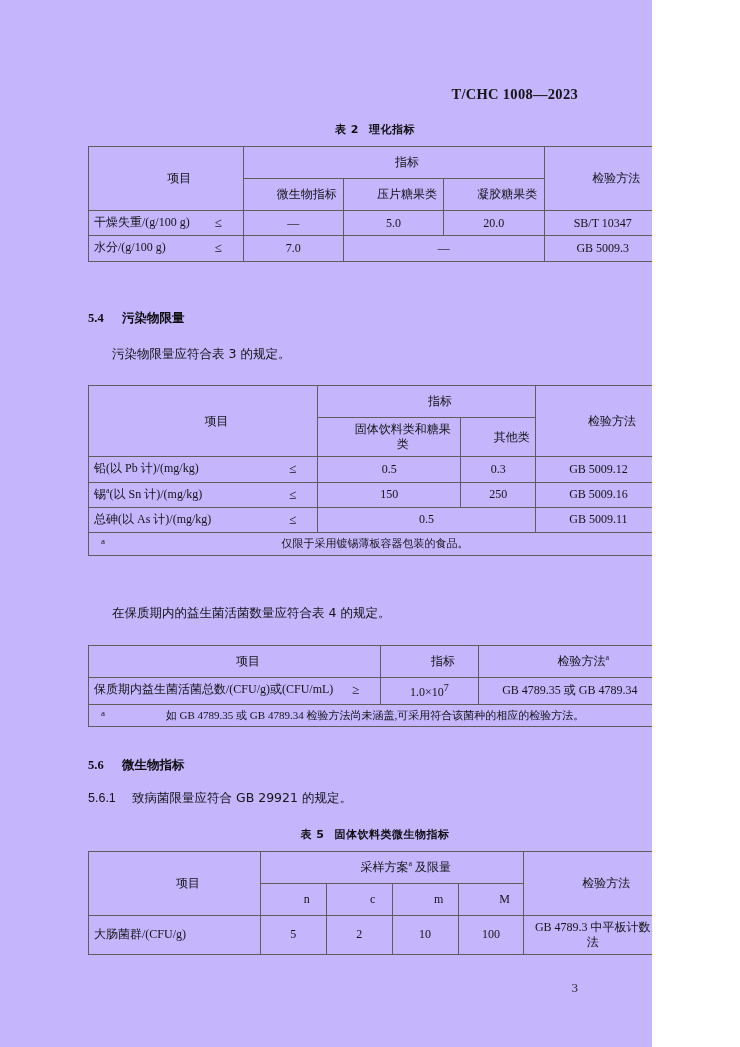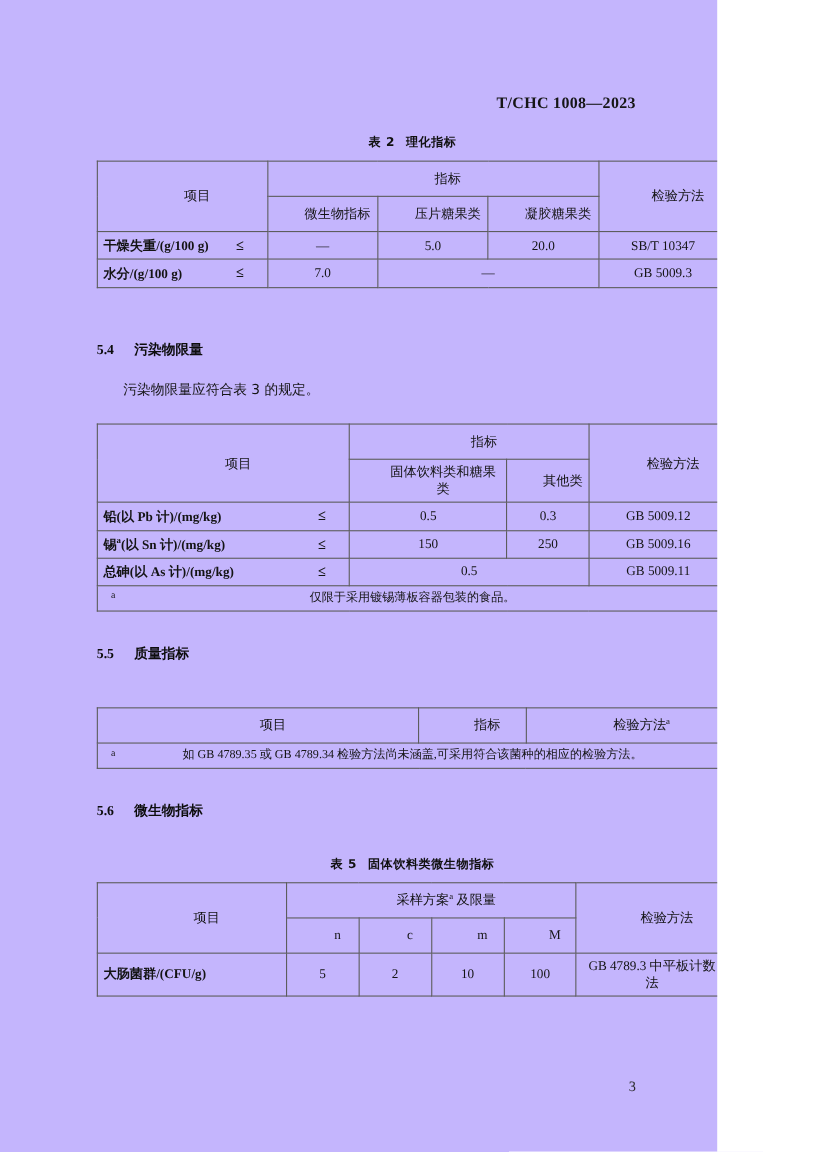--- a/index.html
+++ b/index.html
@@ -99,24 +99,23 @@
   table.std td.outer-bottom { border-bottom-width: 1.4px; }
 
   
   td.item {
     text-align: left;
     padding-left: 8px;
     padding-right: 8px;
   }
   td.item .row-flex {
     display: flex;
-    align-items: flex-end;
+    align-items: flex-start;
     justify-content: space-between;
     gap: 6px;
-    font-weight: bold;
   }
   td.item .op {
     font-size: 13px;
     padding-right: 16px;
   }
   sup.fn {
     font-size: 8px;
     vertical-align: super;
     line-height: 0;
   }
@@ -297,52 +296,63 @@
         </tr>
         <tr>
           <td class="footnote outer-bottom" colspan="4">
             <span class="fmark">a</span><span>仅限于采用镀锡薄板容器包装的食品。</span>
           </td>
         </tr>
       </tbody>
     </table>
 
     <div class="sp-30"></div>
-    <p class="clause">
-      <span class="num">5.5</span><span>质量指标</span>
-    </p>
     <div class="sp-18"></div>
+    <p class="para indent">在保质期内的益生菌活菌数量应符合表 4 的规定。</p>
 
     <div class="sp-22"></div>
 
     <table class="std">
       <colgroup>
         <col style="width:51%">
         <col style="width:17%">
         <col style="width:32%">
       </colgroup>
       <tbody>
         <tr class="hdr">
           <td class="outer-top">项目</td>
           <td class="outer-top">指标</td>
           <td class="outer-top"><span>检验方法</span><sup class="fn">a</sup></td>
         </tr>
         <tr>
+          <td class="item">
+            <span class="row-flex">
+              <span>保质期内益生菌活菌总数/(CFU/g)或(CFU/mL)</span>
+              <span class="op">≥</span>
+            </span>
+          </td>
+          <td><span>1.0×10</span><sup>7</sup></td>
+          <td>GB 4789.35 或 GB 4789.34</td>
+        </tr>
+        <tr>
           <td class="footnote outer-bottom" colspan="3">
             <span class="fmark">a</span><span>如 GB 4789.35 或 GB 4789.34 检验方法尚未涵盖,可采用符合该菌种的相应的检验方法。</span>
           </td>
         </tr>
       </tbody>
     </table>
 
     <div class="sp-30"></div>
     <p class="clause">
       <span class="num">5.6</span><span>微生物指标</span>
     </p>
     <div class="sp-14"></div>
+    <p class="subclause">
+      <span class="num">5.6.1</span><span>致病菌限量应符合 GB 29921 的规定。</span>
+    </p>
 
     <div class="sp-18"></div>
     <div class="tbl-caption">
       <span>表 5</span><span class="cap-gap"></span><span>固体饮料类微生物指标</span>
     </div>
 
     <table class="std">
       <colgroup>
         <col style="width:30%">
         <col style="width:11.5%">

